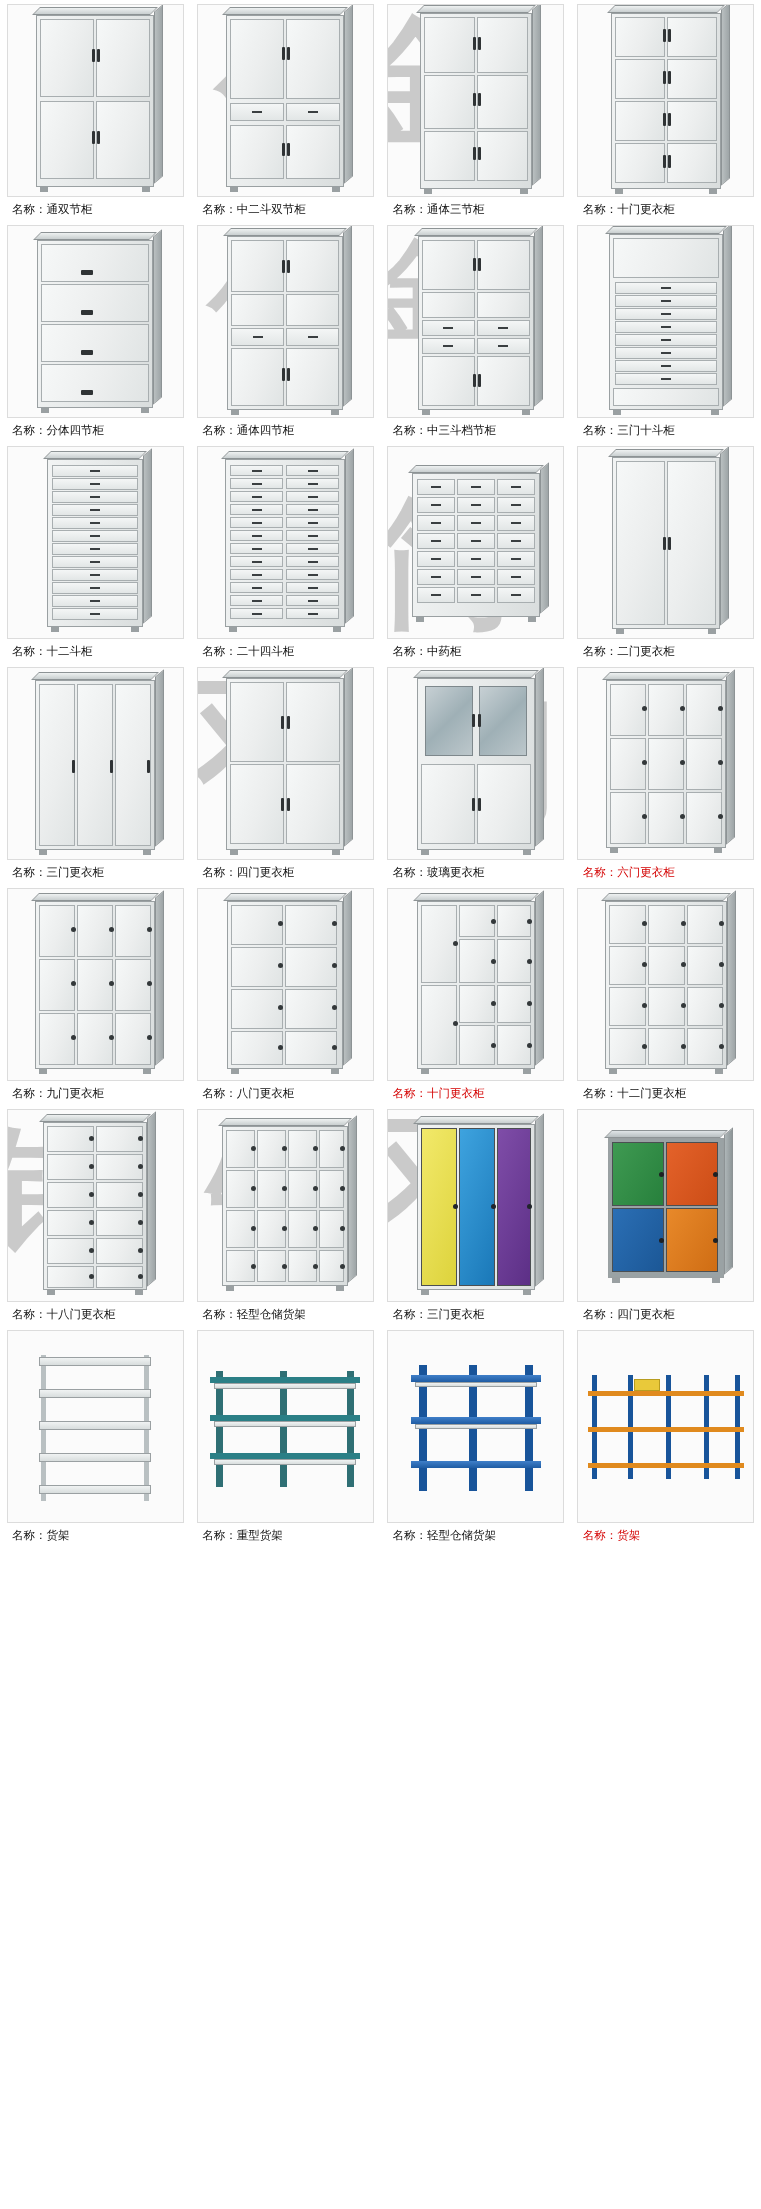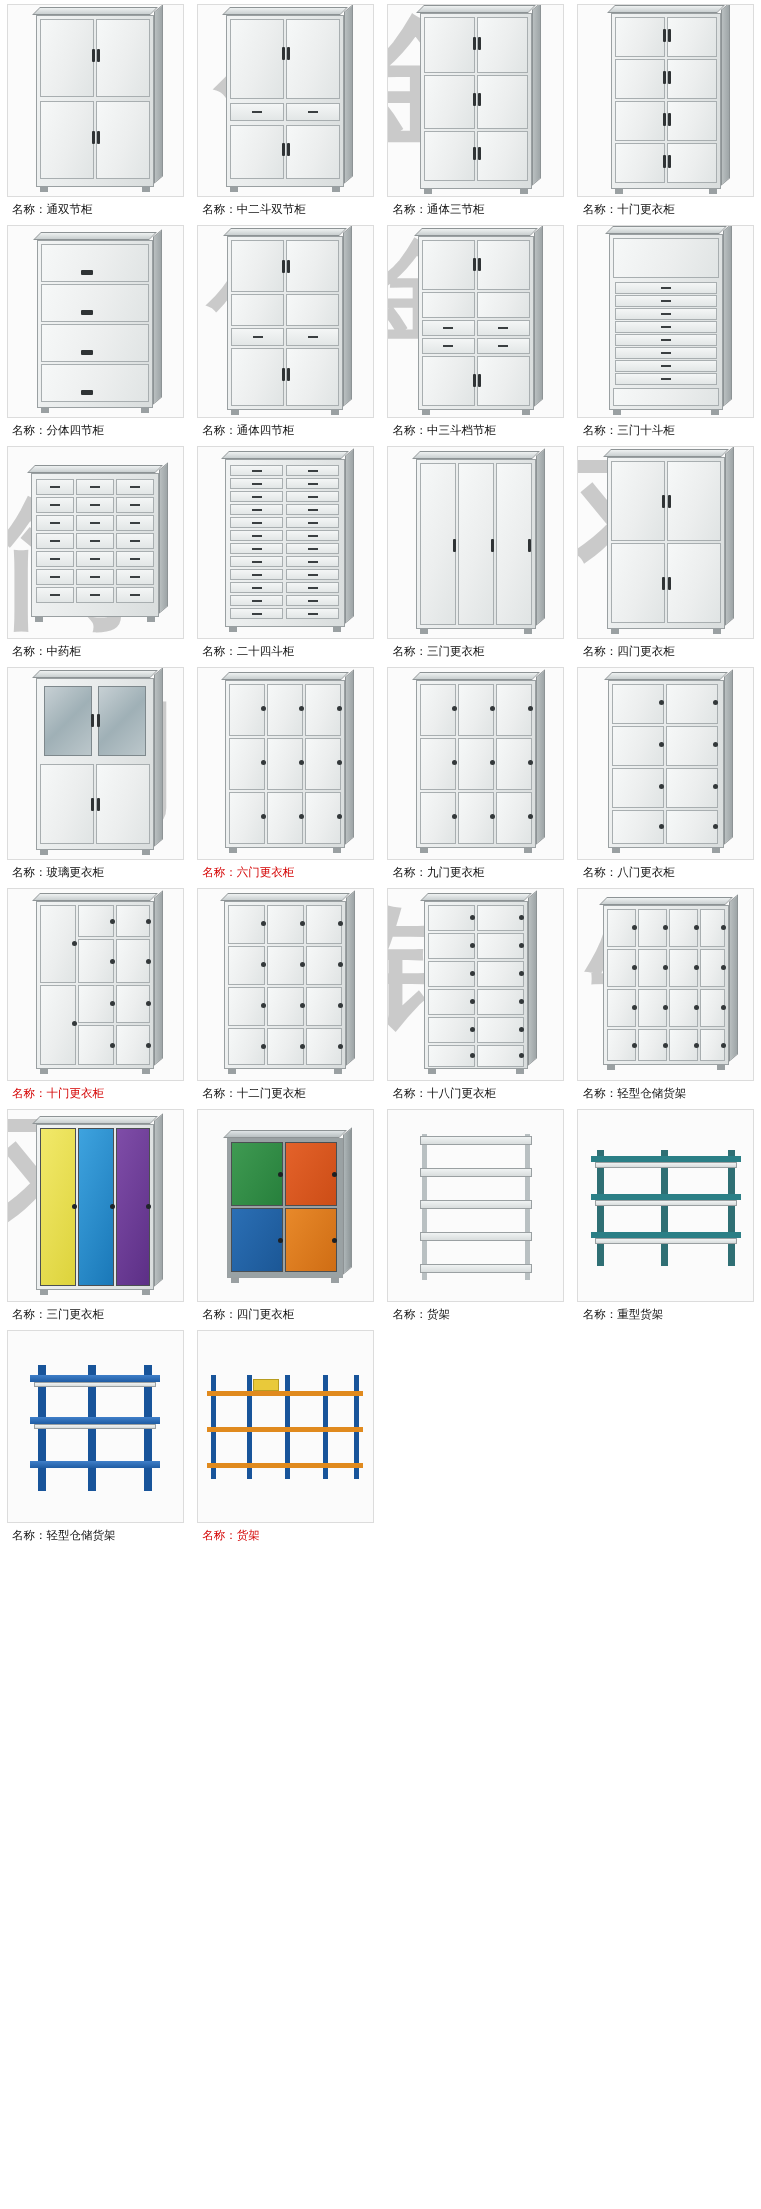--- a/index.html
+++ b/index.html
@@ -326,53 +326,42 @@
         <div class="drawer" style="left:6px;top:113px;width:102px;height:12px;"></div>
         <div class="drawer" style="left:6px;top:126px;width:102px;height:12px;"></div>
         <div class="drawer" style="left:6px;top:139px;width:102px;height:12px;"></div>
         <div class="door" style="left:4px;top:154px;width:106px;height:18px;"></div>
         <div class="legs"></div>
       </div>
     </div>
     <div class="caption">名称：三门十斗柜</div>
   </div>
 
-
-  <div class="cell">
-    <div class="thumb">
-      <div class="wm wm-big" style="left:-10px;top:46px;">简</div>
-      <div class="cab" style="top:26px;width:128px;height:144px;">
-        <div class="top"></div>
-          <div class="side"></div>
-        <div class="body"></div>
-        <div class="drawer" style="left:5px;top:6px;width:38px;height:16px;"></div>
-        <div class="drawer" style="left:45px;top:6px;width:38px;height:16px;"></div>
-        <div class="drawer" style="left:85px;top:6px;width:38px;height:16px;"></div>
-        <div class="drawer" style="left:5px;top:24px;width:38px;height:16px;"></div>
-        <div class="drawer" style="left:45px;top:24px;width:38px;height:16px;"></div>
-        <div class="drawer" style="left:85px;top:24px;width:38px;height:16px;"></div>
-        <div class="drawer" style="left:5px;top:42px;width:38px;height:16px;"></div>
-        <div class="drawer" style="left:45px;top:42px;width:38px;height:16px;"></div>
-        <div class="drawer" style="left:85px;top:42px;width:38px;height:16px;"></div>
-        <div class="drawer" style="left:5px;top:60px;width:38px;height:16px;"></div>
-        <div class="drawer" style="left:45px;top:60px;width:38px;height:16px;"></div>
-        <div class="drawer" style="left:85px;top:60px;width:38px;height:16px;"></div>
-        <div class="drawer" style="left:5px;top:78px;width:38px;height:16px;"></div>
-        <div class="drawer" style="left:45px;top:78px;width:38px;height:16px;"></div>
-        <div class="drawer" style="left:85px;top:78px;width:38px;height:16px;"></div>
-        <div class="drawer" style="left:5px;top:96px;width:38px;height:16px;"></div>
-        <div class="drawer" style="left:45px;top:96px;width:38px;height:16px;"></div>
-        <div class="drawer" style="left:85px;top:96px;width:38px;height:16px;"></div>
-        <div class="drawer" style="left:5px;top:114px;width:38px;height:16px;"></div>
-        <div class="drawer" style="left:45px;top:114px;width:38px;height:16px;"></div>
-        <div class="drawer" style="left:85px;top:114px;width:38px;height:16px;"></div>
-        <div class="legs"></div>
-      </div>
-    </div>
-    <div class="caption">名称：中药柜</div>
+  <div class="cell">
+    <div class="thumb">
+      <div class="cab" style="top:12px;width:96px;height:168px;">
+        <div class="top"></div>
+          <div class="side"></div>
+        <div class="body"></div>
+        <div class="drawer" style="left:5px;top:6px;width:86px;height:12px;"></div>
+        <div class="drawer" style="left:5px;top:19px;width:86px;height:12px;"></div>
+        <div class="drawer" style="left:5px;top:32px;width:86px;height:12px;"></div>
+        <div class="drawer" style="left:5px;top:45px;width:86px;height:12px;"></div>
+        <div class="drawer" style="left:5px;top:58px;width:86px;height:12px;"></div>
+        <div class="drawer" style="left:5px;top:71px;width:86px;height:12px;"></div>
+        <div class="drawer" style="left:5px;top:84px;width:86px;height:12px;"></div>
+        <div class="drawer" style="left:5px;top:97px;width:86px;height:12px;"></div>
+        <div class="drawer" style="left:5px;top:110px;width:86px;height:12px;"></div>
+        <div class="drawer" style="left:5px;top:123px;width:86px;height:12px;"></div>
+        <div class="drawer" style="left:5px;top:136px;width:86px;height:12px;"></div>
+        <div class="drawer" style="left:5px;top:149px;width:86px;height:12px;"></div>
+        <div class="legs"></div>
+      </div>
+    </div>
+    <div class="caption">名称：十二斗柜</div>
   </div>
 
   <div class="cell">
     <div class="thumb">
       <div class="cab" style="top:12px;width:120px;height:168px;">
         <div class="top"></div>
           <div class="side"></div>
         <div class="body"></div>
         <div class="drawer" style="left:5px;top:6px;width:53px;height:11px;"></div>
           <div class="drawer" style="left:61px;top:6px;width:53px;height:11px;"></div>
@@ -397,20 +386,69 @@
         <div class="drawer" style="left:5px;top:136px;width:53px;height:11px;"></div>
           <div class="drawer" style="left:61px;top:136px;width:53px;height:11px;"></div>
         <div class="drawer" style="left:5px;top:149px;width:53px;height:11px;"></div>
           <div class="drawer" style="left:61px;top:149px;width:53px;height:11px;"></div>
         <div class="legs"></div>
       </div>
     </div>
     <div class="caption">名称：二十四斗柜</div>
   </div>
 
+  <div class="cell">
+    <div class="thumb">
+      <div class="wm wm-big" style="left:-10px;top:46px;">简</div>
+      <div class="cab" style="top:26px;width:128px;height:144px;">
+        <div class="top"></div>
+          <div class="side"></div>
+        <div class="body"></div>
+        <div class="drawer" style="left:5px;top:6px;width:38px;height:16px;"></div>
+        <div class="drawer" style="left:45px;top:6px;width:38px;height:16px;"></div>
+        <div class="drawer" style="left:85px;top:6px;width:38px;height:16px;"></div>
+        <div class="drawer" style="left:5px;top:24px;width:38px;height:16px;"></div>
+        <div class="drawer" style="left:45px;top:24px;width:38px;height:16px;"></div>
+        <div class="drawer" style="left:85px;top:24px;width:38px;height:16px;"></div>
+        <div class="drawer" style="left:5px;top:42px;width:38px;height:16px;"></div>
+        <div class="drawer" style="left:45px;top:42px;width:38px;height:16px;"></div>
+        <div class="drawer" style="left:85px;top:42px;width:38px;height:16px;"></div>
+        <div class="drawer" style="left:5px;top:60px;width:38px;height:16px;"></div>
+        <div class="drawer" style="left:45px;top:60px;width:38px;height:16px;"></div>
+        <div class="drawer" style="left:85px;top:60px;width:38px;height:16px;"></div>
+        <div class="drawer" style="left:5px;top:78px;width:38px;height:16px;"></div>
+        <div class="drawer" style="left:45px;top:78px;width:38px;height:16px;"></div>
+        <div class="drawer" style="left:85px;top:78px;width:38px;height:16px;"></div>
+        <div class="drawer" style="left:5px;top:96px;width:38px;height:16px;"></div>
+        <div class="drawer" style="left:45px;top:96px;width:38px;height:16px;"></div>
+        <div class="drawer" style="left:85px;top:96px;width:38px;height:16px;"></div>
+        <div class="drawer" style="left:5px;top:114px;width:38px;height:16px;"></div>
+        <div class="drawer" style="left:45px;top:114px;width:38px;height:16px;"></div>
+        <div class="drawer" style="left:85px;top:114px;width:38px;height:16px;"></div>
+        <div class="legs"></div>
+      </div>
+    </div>
+    <div class="caption">名称：中药柜</div>
+  </div>
+
+  <div class="cell">
+    <div class="thumb">
+      <div class="cab" style="top:10px;width:108px;height:172px;">
+        <div class="top"></div>
+          <div class="side"></div>
+        <div class="body"></div>
+        <div class="door" style="left:4px;top:4px;width:49px;height:164px;"></div>
+        <div class="door" style="left:55px;top:4px;width:49px;height:164px;"></div>
+        <div class="handle" style="left:51px;top:80px;"></div>
+        <div class="handle" style="left:56px;top:80px;"></div>
+        <div class="legs"></div>
+      </div>
+    </div>
+    <div class="caption">名称：二门更衣柜</div>
+  </div>
 
   <div class="cell">
     <div class="thumb">
       <div class="cab" style="top:12px;width:120px;height:170px;">
         <div class="top"></div>
           <div class="side"></div>
         <div class="body"></div>
         <div class="door" style="left:4px;top:4px;width:36px;height:162px;"></div>
         <div class="door" style="left:42px;top:4px;width:36px;height:162px;"></div>
         <div class="door" style="left:80px;top:4px;width:36px;height:162px;"></div>

